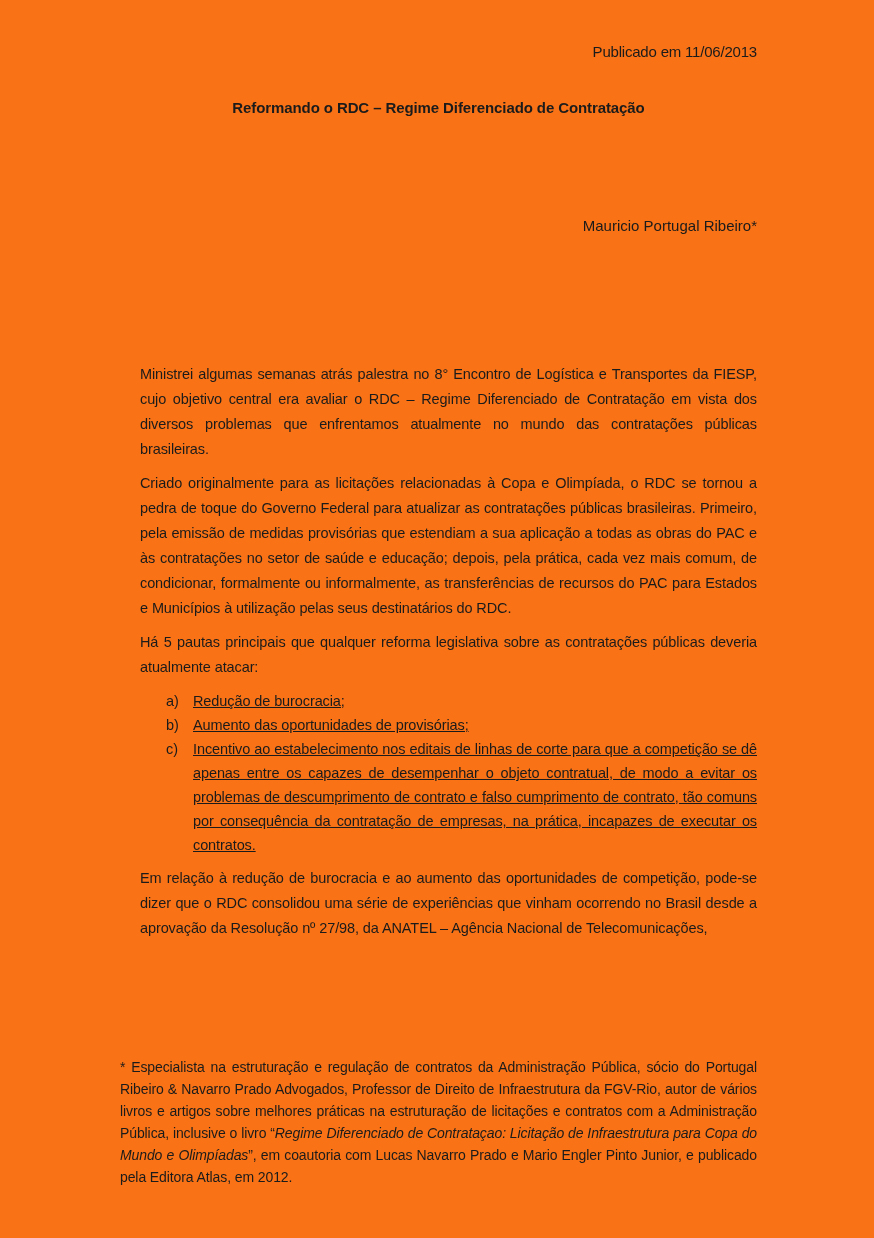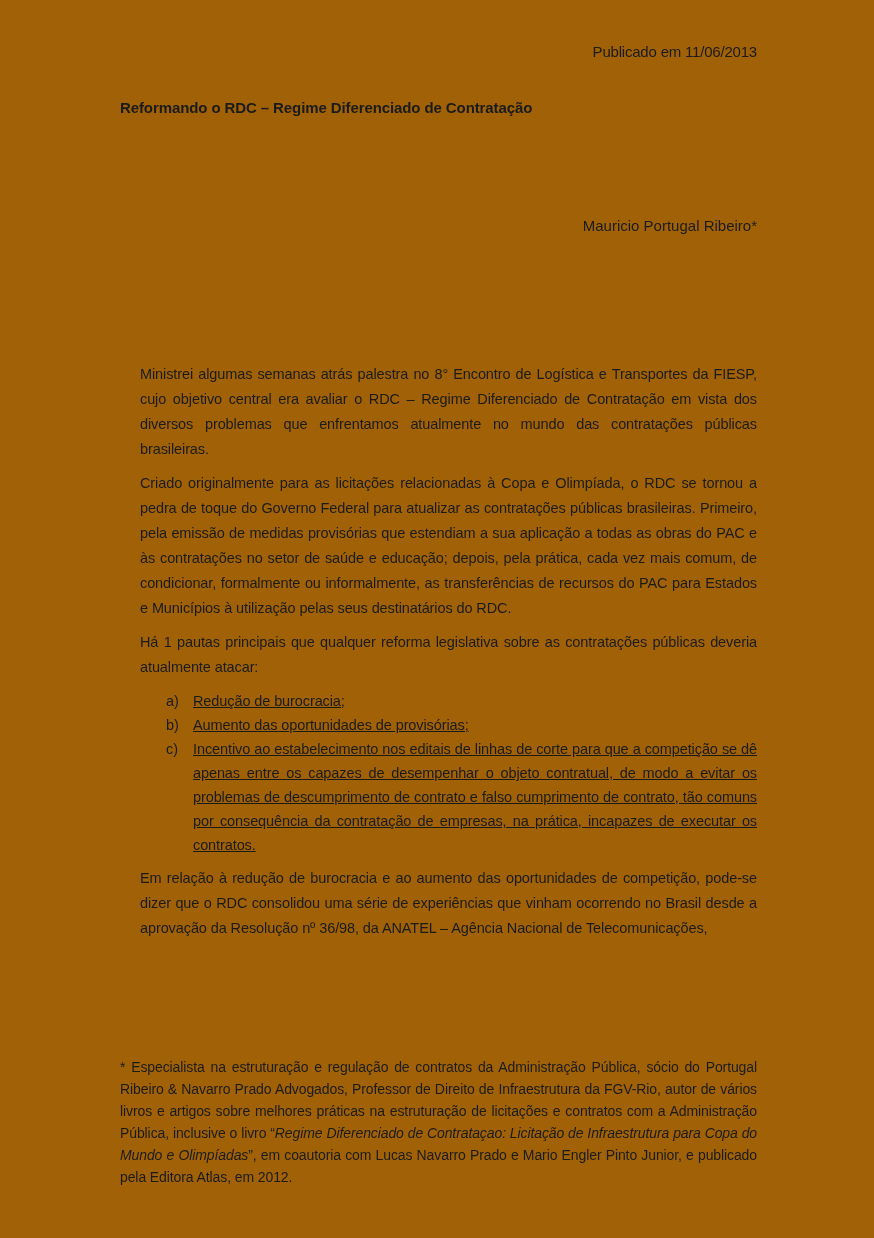--- a/index.html
+++ b/index.html
@@ -5,37 +5,37 @@
 <style>
   html, body {
     margin: 0;
     padding: 0;
     background: #ffffff;
   }
   .page {
     position: relative;
     width: 874px;
     height: 1238px;
-    background: #a16207;
+    background: #f97316;
     color: #1b1b1b;
     font-family: "Liberation Sans", sans-serif;
     box-sizing: border-box;
     padding: 42px 117px 0 120px;
     overflow: hidden;
   }
   .pub-date {
     text-align: right;
     font-size: 15px;
     line-height: 20px;
     font-weight: 400;
     letter-spacing: -0.2px;
   }
   .doc-title {
     margin: 36px 0 0 0;
-    text-align: left;
+    text-align: center;
     font-size: 15px;
     line-height: 20px;
     font-weight: 700;
     letter-spacing: -0.1px;
   }
   .author {
     margin-top: 98px;
     text-align: right;
     font-size: 15px;
     line-height: 20px;
@@ -95,39 +95,39 @@
 
   <div class="author">Mauricio Portugal Ribeiro*</div>
 
   <div class="doc-body">
 
     <p>Ministrei algumas semanas atrás palestra no 8° Encontro de Logística e Transportes da FIESP, cujo objetivo central era avaliar o RDC – Regime Diferenciado de Contratação em vista dos diversos problemas que enfrentamos atualmente no mundo das contratações públicas brasileiras.</p>
 
     <p>Criado originalmente para as licitações relacionadas à Copa e Olimpíada, o RDC se tornou a pedra de toque do Governo Federal para atualizar as contratações públicas brasileiras. Primeiro, pela emissão de medidas provisórias que estendiam a sua aplicação a todas as obras do PAC e às contratações no setor de saúde e educação; depois, pela prática, cada vez mais comum, de condicionar, formalmente ou informalmente, as transferências de recursos do PAC para Estados e Municípios à utilização pelas seus destinatários do RDC.</p>
 
 
-    <p>Há 1 pautas principais que qualquer reforma legislativa sobre as contratações públicas deveria atualmente atacar:</p>
+    <p>Há 5 pautas principais que qualquer reforma legislativa sobre as contratações públicas deveria atualmente atacar:</p>
 
     <div class="agenda-list">
       <div class="agenda-item">
         <span class="agenda-marker">a)</span>
         <span class="agenda-text">Redução de burocracia;</span>
       </div>
       <div class="agenda-item">
         <span class="agenda-marker">b)</span>
         <span class="agenda-text">Aumento das oportunidades de provisórias;</span>
       </div>
       <div class="agenda-item">
         <span class="agenda-marker">c)</span>
         <span class="agenda-text">Incentivo ao estabelecimento nos editais de linhas de corte para que a competição se dê apenas entre os capazes de desempenhar o objeto contratual, de modo a evitar os problemas de descumprimento de contrato e falso cumprimento de contrato, tão comuns por consequência da contratação de empresas, na prática, incapazes de executar os contratos.</span>
       </div>
     </div>
 
 
-    <p>Em relação à redução de burocracia e ao aumento das oportunidades de competição, pode-se dizer que o RDC consolidou uma série de experiências que vinham ocorrendo no Brasil desde a aprovação da Resolução nº 36/98, da ANATEL – Agência Nacional de Telecomunicações,</p>
+    <p>Em relação à redução de burocracia e ao aumento das oportunidades de competição, pode-se dizer que o RDC consolidou uma série de experiências que vinham ocorrendo no Brasil desde a aprovação da Resolução nº 27/98, da ANATEL – Agência Nacional de Telecomunicações,</p>
 
   </div>
 
   <div class="footnote">
     <span>* Especialista na estruturação e regulação de contratos da Administração Pública, sócio do Portugal Ribeiro &amp; Navarro Prado Advogados, Professor de Direito de Infraestrutura da FGV-Rio, autor de vários livros e artigos sobre melhores práticas na estruturação de licitações e contratos com a Administração Pública, inclusive o livro “</span><span class="book-title">Regime Diferenciado de Contrataçao: Licitação de Infraestrutura para Copa do Mundo e Olimpíadas</span><span>”, em coautoria com Lucas Navarro Prado e Mario Engler Pinto Junior, e publicado pela Editora Atlas, em 2012.</span>
   </div>
 
 </div>
 
 </body></html>

